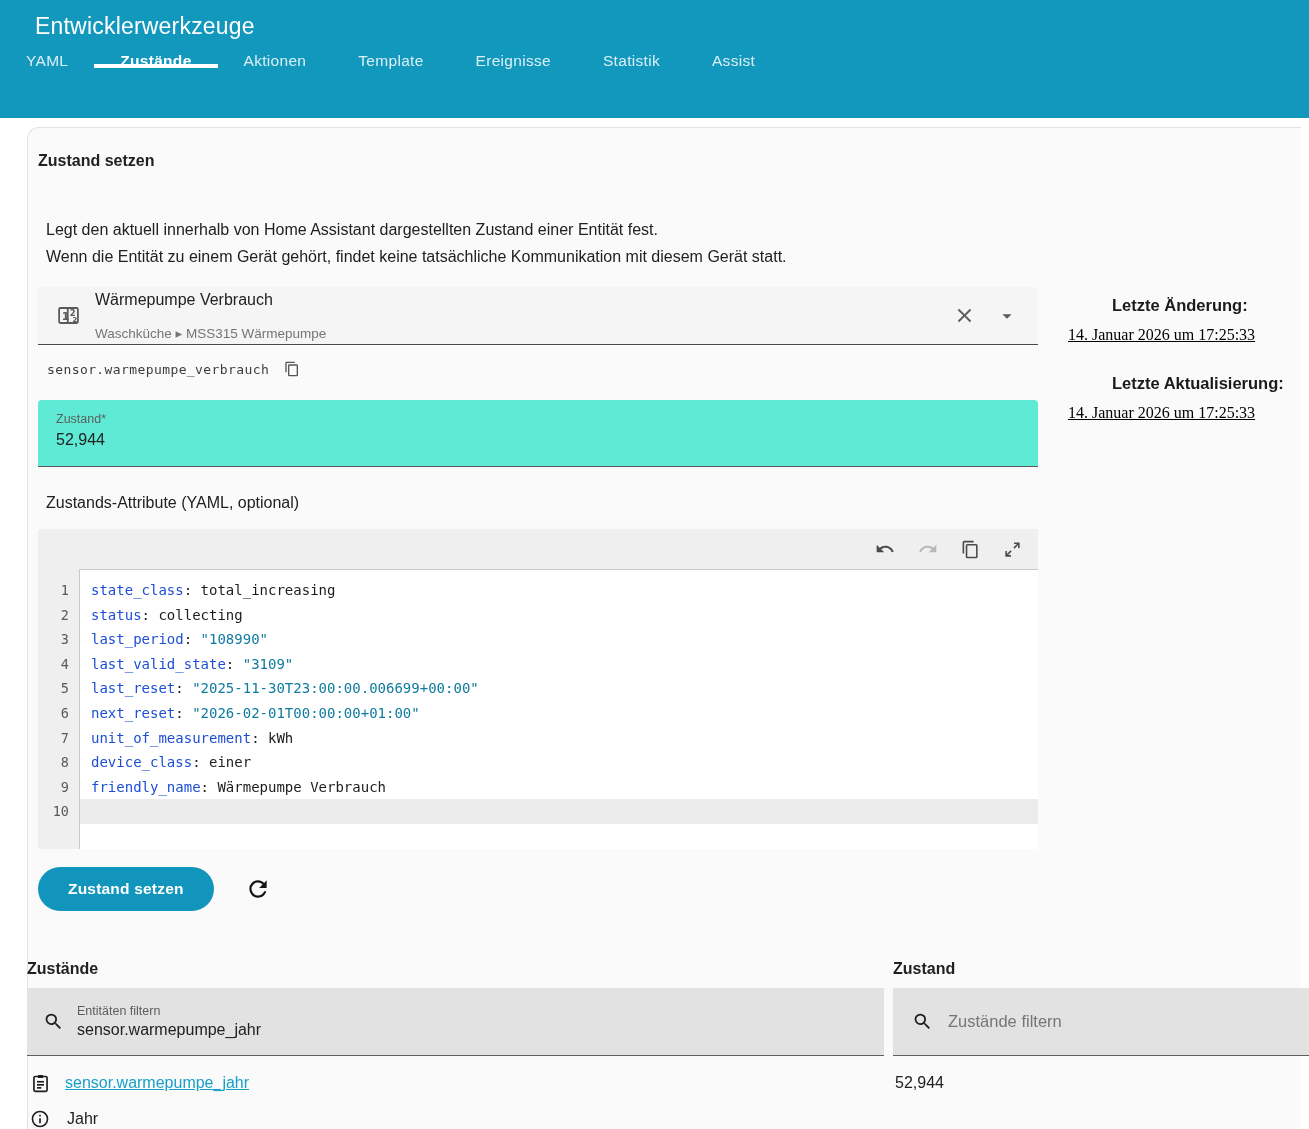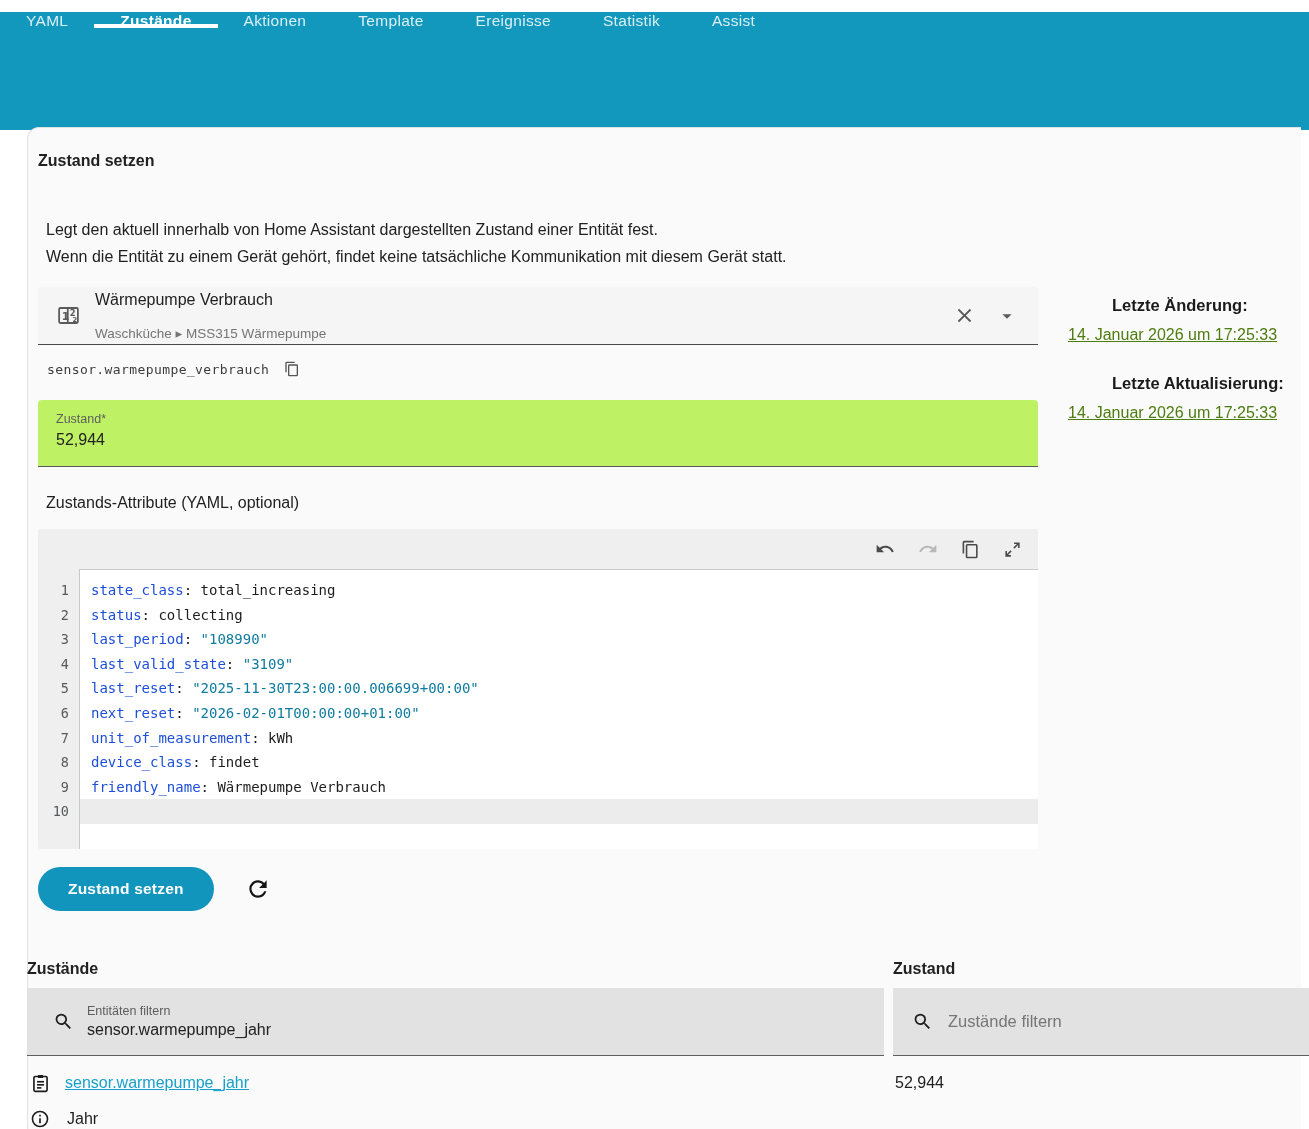--- a/index.html
+++ b/index.html
@@ -41,21 +41,21 @@
   .picker-secondary { font-size:13.5px; color:#757575; margin-top:16px; }
   .picker-actions { margin-left:auto; display:flex; align-items:center; gap:20px; }
   .picker-actions svg { color:#5a5a5a; }
 
   .entity-id-row { margin-top:16px; display:flex; align-items:center; margin-left:9px; }
   .entity-id { font-family:"DejaVu Sans Mono", monospace; font-size:13px; color:#3c3c3c; letter-spacing:.4px; }
   .copy-sm { margin-left:15px; color:#555; cursor:pointer; }
 
   
   .state-field {
-    margin-top:23px; width:1000px; height:67px; background:#bef264;
+    margin-top:23px; width:1000px; height:67px; background:#5eead4;
     border-bottom:1px solid #5a5a5a; border-radius:4px 4px 0 0; padding:12px 0 0 18px;
   }
   .state-label { font-size:12.5px; color:#5e5e5e; }
   .state-value { font-size:16px; color:#212121; margin-top:5px; }
 
   .attr-label { margin:27px 0 0 8px; font-size:16px; }
 
   
   .editor { margin-top:17px; width:1000px; height:320px; background:#efefef; border-radius:2px; }
   .editor-toolbar { height:34px; display:flex; justify-content:flex-end; align-items:center; gap:23px; padding:6px 16px 0 0; }
@@ -78,49 +78,50 @@
   .primary-btn {
     height:44px; border:none; border-radius:22px; background:#1295bd; color:#fff;
     font-family:"Liberation Sans", sans-serif; font-size:15.5px; font-weight:700;
     padding:0 30px; cursor:pointer; letter-spacing:.2px;
   }
   .refresh { margin-left:31px; color:#141414; cursor:pointer; }
 
   
   .card-aside { margin-left:30px; padding-top:168px; width:250px; }
   .aside-label { font-size:16.5px; font-weight:700; color:#1b1b1b;margin-left:44px; }
-  .aside-link { font-size:16px; color:#4d7c0f; text-decoration:underline; margin-top:11px; cursor:pointer; }
+  .aside-link { font-size:16px; color:#000000; text-decoration:underline; margin-top:11px; cursor:pointer;font-family:Liberation Serif, serif; }
   .aside-gap { height:30px; }
 
   
   .bottom { position:absolute; top:960px; left:0; right:0; display:flex; }
   .col-left { margin-left:27px; width:857px; }
   .col-right { margin-left:9px; flex:1; }
   .col-header { font-size:16px; font-weight:700; height:24px; }
   .filter-field {
     margin-top:4px; height:68px; background:#e2e2e2; border-bottom:1px solid #5f5f5f;
-    display:flex; align-items:center; padding-left:26px;
+    display:flex; align-items:center; padding-left:16px;
   }
   .filter-field .mag { color:#1d1d1d; flex:0 0 auto; }
   .filter-text { margin-left:13px; }
   .filter-label { font-size:12.5px; color:#5d5d5d; }
   .filter-value { font-size:16px; color:#212121; margin-top:3px; }
   .filter-placeholder { font-size:16.5px; color:#767676; margin-left:15px; }
   .row1 { margin-top:13px; display:flex; align-items:center; height:28px; }
   .row1 .rowicon { margin-left:3px; color:#1d1d1d; }
   .entity-link { margin-left:14px; font-size:16px; color:#18a0ca; text-decoration:underline; cursor:pointer; }
   .row2 { margin-top:9px; display:flex; align-items:center; height:26px; }
   .row2 .rowicon { margin-left:3px; color:#1d1d1d; }
   .entity-name { margin-left:17px; font-size:16px; color:#212121; }
   .state-cell { margin-top:13px; height:28px; display:flex; align-items:center; font-size:16px; color:#212121; margin-left:2px; }
 </style>
 </head>
 <body>
 
 <header class="appbar">
+  <h1 class="app-title">Entwicklerwerkzeuge</h1>
   <nav class="tabs">
       <div class="tab">YAML</div>
       <div class="tab active">Zustände</div>
       <div class="tab">Aktionen</div>
       <div class="tab">Template</div>
       <div class="tab">Ereignisse</div>
       <div class="tab">Statistik</div>
       <div class="tab">Assist</div>
     </nav>
 </header>
@@ -202,21 +203,21 @@
             <div>10</div>
           </div>
         <div class="codearea">
             <div class="cline"><span class="ykey">state_class</span><span>: </span><span class="yval-plain">total_increasing</span></div>
             <div class="cline"><span class="ykey">status</span><span>: </span><span class="yval-plain">collecting</span></div>
             <div class="cline"><span class="ykey">last_period</span><span>: </span><span class="yval-str">"108990"</span></div>
             <div class="cline"><span class="ykey">last_valid_state</span><span>: </span><span class="yval-str">"3109"</span></div>
             <div class="cline"><span class="ykey">last_reset</span><span>: </span><span class="yval-str">"2025-11-30T23:00:00.006699+00:00"</span></div>
             <div class="cline"><span class="ykey">next_reset</span><span>: </span><span class="yval-str">"2026-02-01T00:00:00+01:00"</span></div>
             <div class="cline"><span class="ykey">unit_of_measurement</span><span>: </span><span class="yval-plain">kWh</span></div>
-            <div class="cline"><span class="ykey">device_class</span><span>: </span><span class="yval-plain">findet</span></div>
+            <div class="cline"><span class="ykey">device_class</span><span>: </span><span class="yval-plain">einer</span></div>
             <div class="cline"><span class="ykey">friendly_name</span><span>: </span><span class="yval-plain">Wärmepumpe Verbrauch</span></div>
             <div class="cline active"></div>
           </div>
       </div>
     </div>
 
     <div class="btn-row">
       <button class="primary-btn">Zustand setzen</button>
       <svg class="refresh" width="26" height="26" viewBox="0 0 24 24" fill="currentColor">
         <path d="M17.65,6.35C16.2,4.9 14.21,4 12,4A8,8 0 0,0 4,12A8,8 0 0,0 12,20C15.73,20 18.84,17.45 19.73,14H17.65C16.83,16.33 14.61,18 12,18A6,6 0 0,1 6,12A6,6 0 0,1 12,6C13.66,6 15.14,6.69 16.22,7.78L13,11H20V4L17.65,6.35Z"></path>

